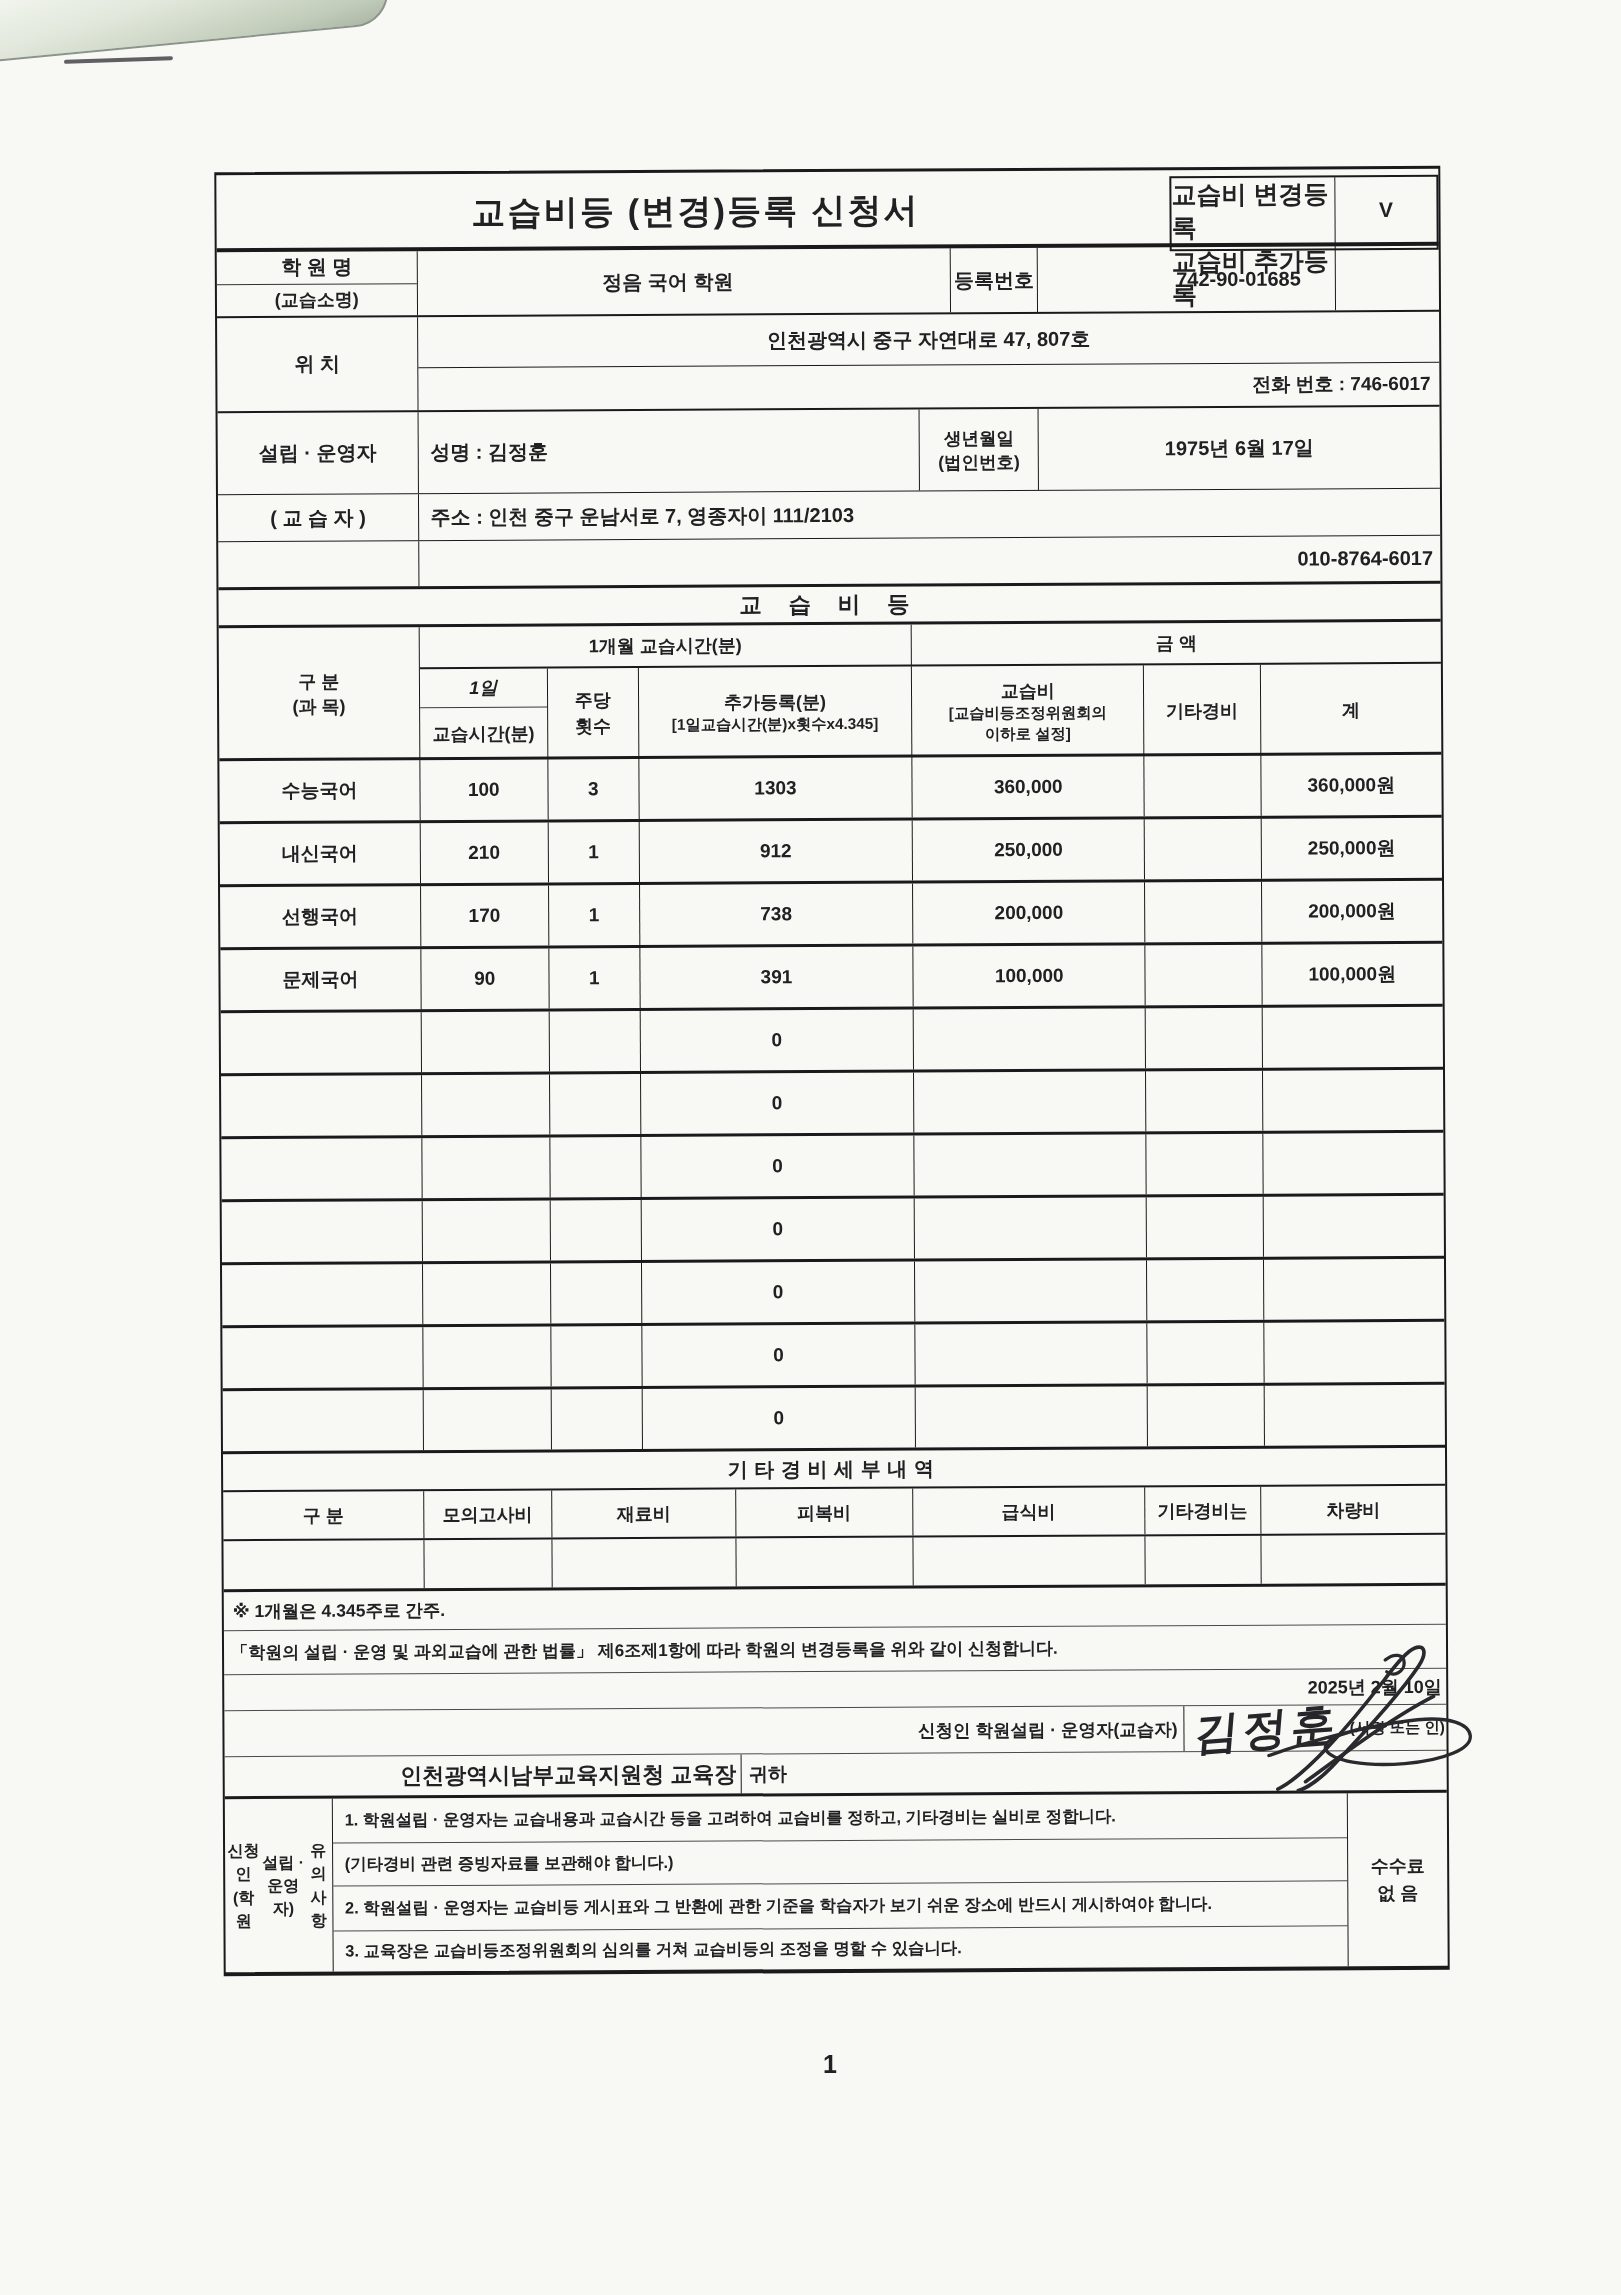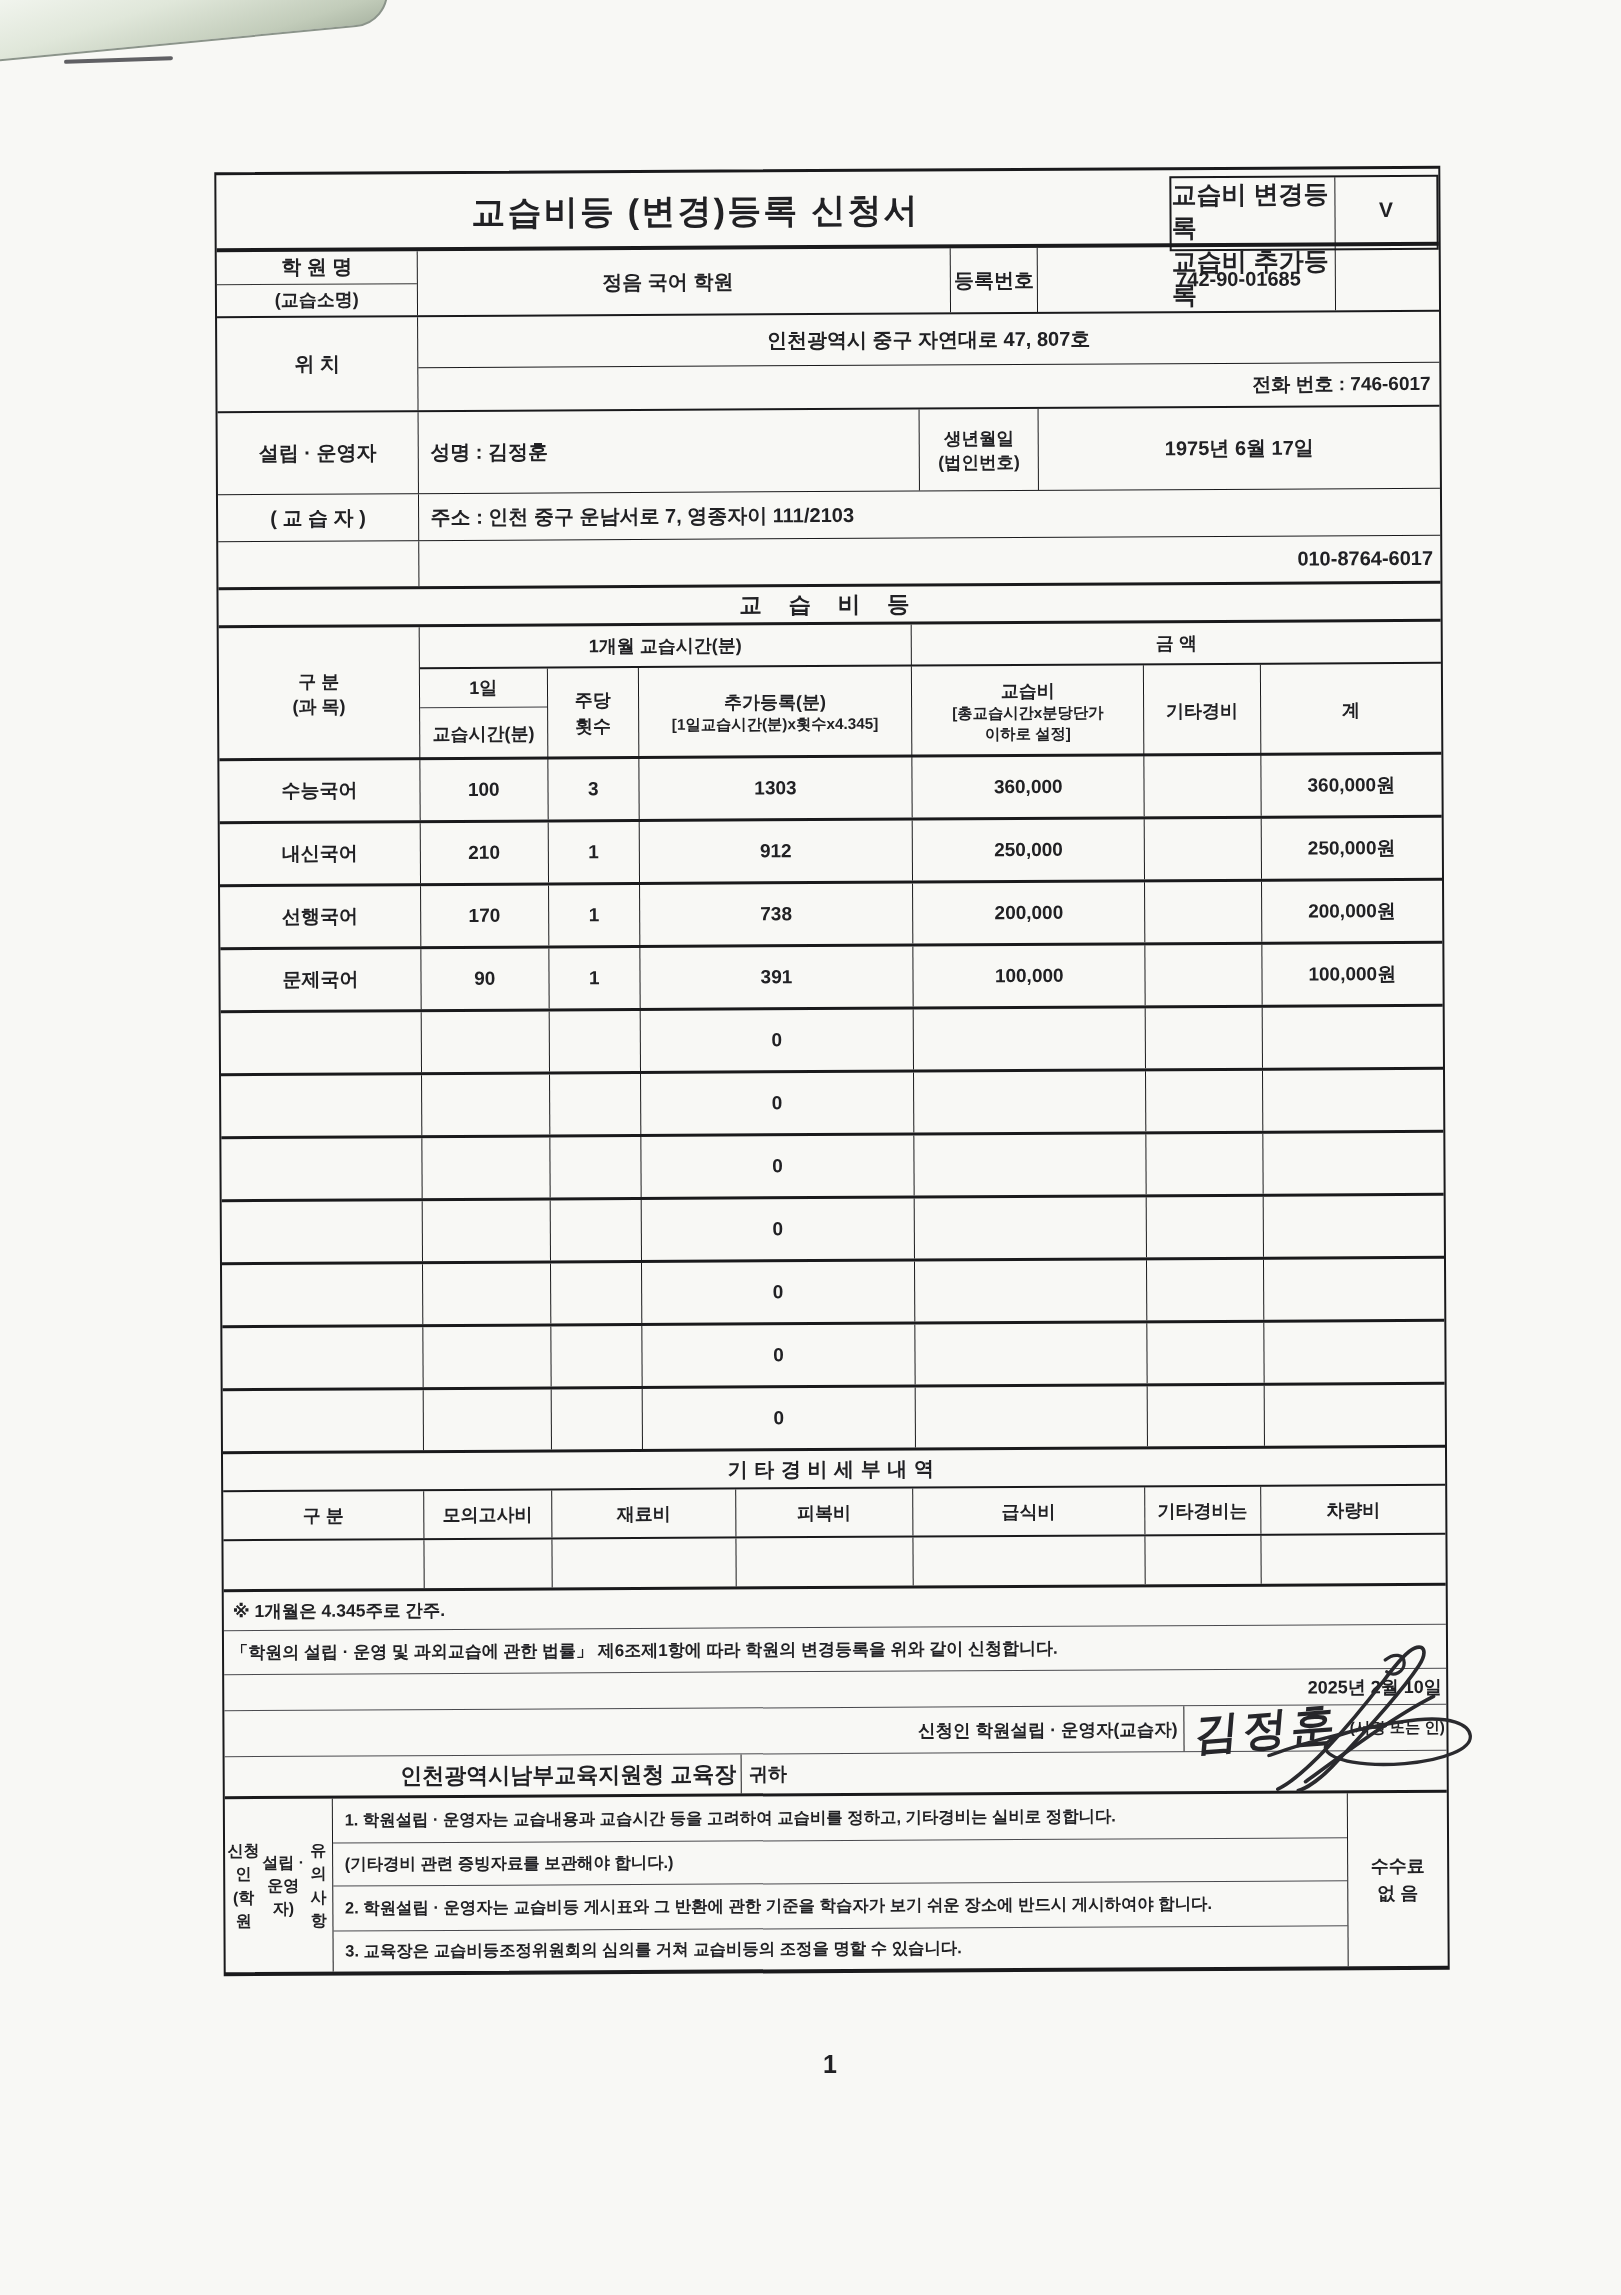--- a/index.html
+++ b/index.html
@@ -82,21 +82,21 @@
   
   .fee-title{height:38px;border-bottom:3.6px solid var(--line);display:flex;align-items:center;justify-content:center;font-size:22.6px;letter-spacing:10.2px;}
   .fee-cols{grid-template-columns:276fr 176fr 125fr 376fr 319fr 160fr 248fr;}
   .fee-header{display:grid;height:133px;border-bottom:3.6px solid var(--line);grid-template-rows:42px 91px;font-size:18px;}
   .fee-header > div{display:flex;align-items:center;justify-content:center;flex-direction:column;text-align:center;}
   .fh-subject{grid-area:1/1/3/2;border-right:1.5px solid var(--line);line-height:1.35;}
   .fh-time{grid-area:1/2/2/5;border-right:1.5px solid var(--line);border-bottom:2.2px solid var(--line);}
   .fh-amount{grid-area:1/5/2/8;border-bottom:2.2px solid var(--line);}
   .fh-daily{grid-area:2/2/3/3;border-right:1.5px solid var(--line);padding:0;}
   .fh-daily > div{width:100%;display:flex;align-items:center;justify-content:center;}
-  .fh-daily-top{height:39px;border-bottom:1.5px solid #3a3a3e;}
+  .fh-daily-top{height:39px;border-bottom:1.5px solid #3a3a3e;font-style:italic;}
   .fh-daily-bottom{flex:1;}
   .fh-weekly{grid-area:2/3/3/4;border-right:1.5px solid var(--line);line-height:1.4;}
   .fh-total{grid-area:2/4/3/5;border-right:1.5px solid var(--line);}
   .fh-fee{grid-area:2/5/3/6;border-right:1.5px solid var(--line);}
   .fh-etc{grid-area:2/6/3/7;border-right:1.5px solid var(--line);}
   .fh-sum{grid-area:2/7/3/8;}
   .sub{font-size:15.3px;line-height:1.35;}
   .fee-row{display:grid;height:63px;border-bottom:3.6px solid var(--line);font-size:19px;}
   .fee-row > .cell{border-right:1.5px solid var(--line);}
   .fee-row > .cell:last-child{border-right:none;}
@@ -212,21 +212,21 @@
     <div class="fh-weekly">
       <div>주당</div>
       <div>횟수</div>
     </div>
     <div class="fh-total">
       <div>추가등록(분)</div>
       <div class="sub">[1일교습시간(분)x횟수x4.345]</div>
     </div>
     <div class="fh-fee">
       <div>교습비</div>
-      <div class="sub">[총교습시간x분당단가</div>
+      <div class="sub">[교습비등조정위원회의</div>
       <div class="sub">이하로 설정]</div>
     </div>
     <div class="fh-etc">기타경비</div>
     <div class="fh-sum">계</div>
   </div>
 
   <div>
       <div class="fee-row fee-cols">
         <div class="cell">수능국어</div>
         <div class="cell">100</div>

